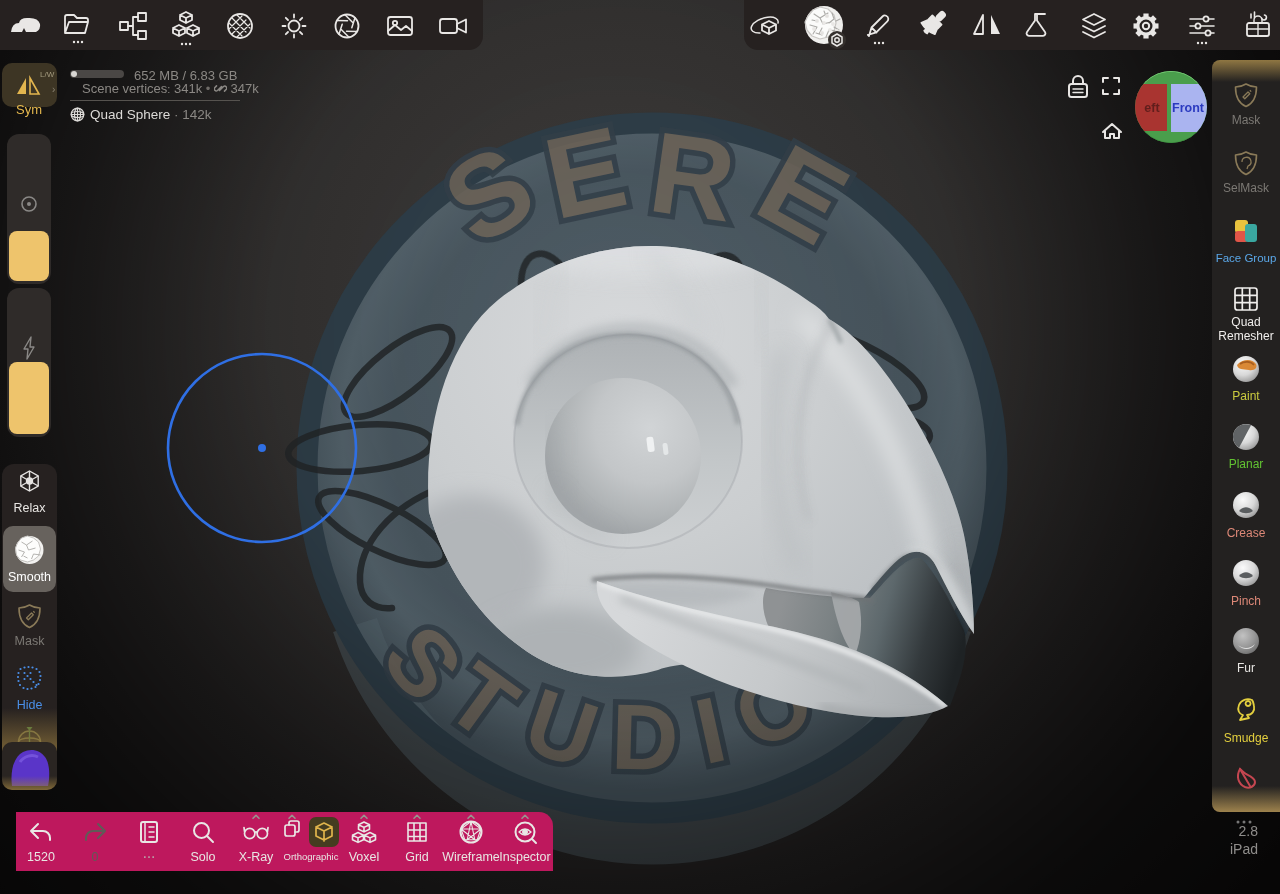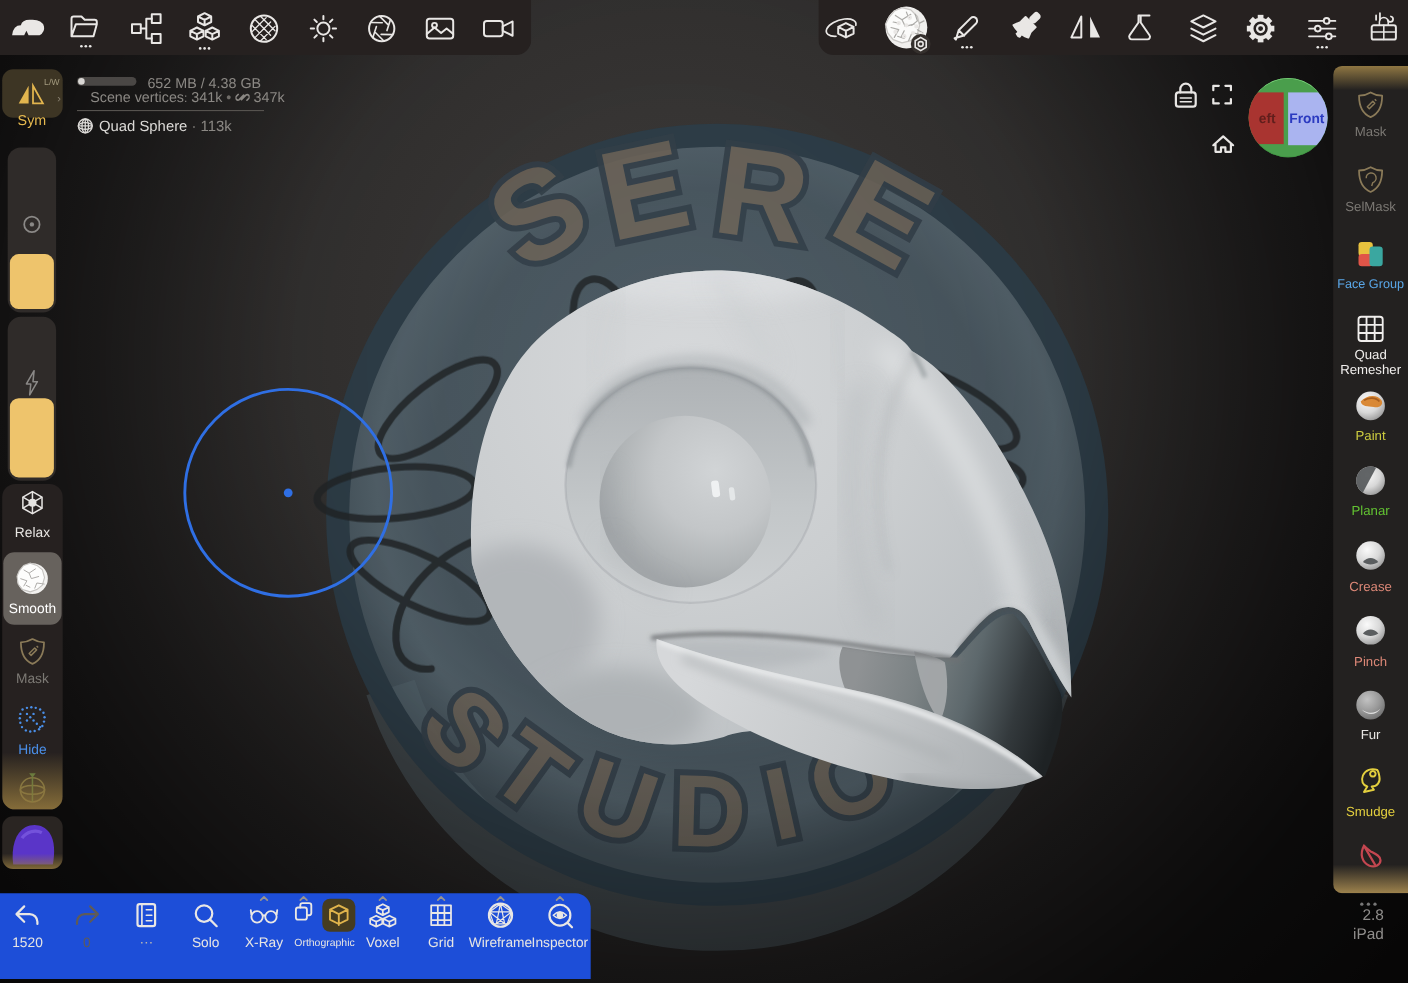--- a/index.html
+++ b/index.html
@@ -337,36 +337,36 @@
 <g transform="translate(514,26)">
 <rect x="-11" y="-3" width="22" height="13" rx="2"></rect>
 <path d="M -4 -3 v -3 a 4 4 0 0 1 8 0 v 3 M 0 -3 v 13 M -11 3 h 22" stroke-width="1.4"></path>
 <path d="M -7 -8 v -4 m 3.5 4 v -6 m 7 6 a 2.5 2.5 0 1 0 3 -3" stroke-width="1.6"></path>
 </g>
 </g>
 </svg>
 
 <div class="abs" style="left:70px;top:70px;width:54px;height:8px;background:#4a4745;border-radius:4px"></div>
 <div class="abs" style="left:71px;top:71px;width:6px;height:6px;background:#d9d7d4;border-radius:3px"></div>
-<div class="abs" style="left:134px;top:68px;font-size:13px;color:#8b8884">652 MB / 4.38 GB</div>
+<div class="abs" style="left:134px;top:68px;font-size:13px;color:#8b8884">652 MB / 6.83 GB</div>
 <div class="abs" style="left:82px;top:81px;font-size:13px;color:#8b8884">Scene vertices<span style="font-size:11px">:</span> 341k <span style="color:#6f6c68">•</span> <svg width="13" height="11" viewBox="0 0 13 11" style="vertical-align:-1px">
         <g stroke="#8b8884" stroke-width="1.5" fill="none" stroke-linecap="round">
           <path d="M 5.5 7.5 l 4 -4 a 2 2 0 0 1 2.8 2.8 l -1.8 1.8 M 7.5 3.5 l -4 4 a 2 2 0 0 1 -2.8 -2.8 l 1.8 -1.8"></path>
         </g>
       </svg> 347k</div>
 <div class="abs" style="left:70px;top:100px;width:170px;height:1px;background:#56534f"></div>
 <div class="abs" style="left:70px;top:107px;font-size:13.5px;color:#dcdad7">
 <svg width="15" height="15" viewBox="0 0 15 15" style="vertical-align:-3px;margin-right:5px">
         <g stroke="#dcdad7" stroke-width="1.2" fill="none">
           <circle cx="7.5" cy="7.5" r="6.3"></circle>
           <ellipse cx="7.5" cy="7.5" rx="3" ry="6.3"></ellipse>
           <ellipse cx="7.5" cy="7.5" rx="6.3" ry="3"></ellipse>
           <path d="M 7.5 1.2 v 12.6 M 1.2 7.5 h 12.6"></path>
         </g>
-      </svg>Quad Sphere <span style="color:#8b8884">· 113k</span></div>
+      </svg>Quad Sphere <span style="color:#8b8884">· 142k</span></div>
 
 <div class="abs" style="left:2px;top:63px;width:55px;height:44px;background:#3d3524;border-radius:10px">
 <svg width="55" height="64" viewBox="0 0 55 64">
 <text x="38" y="14" font-size="8" fill="#a39a7e">L/W</text>
 <text x="50" y="30" font-size="10" fill="#8a8272">›</text>
 <path d="M 24 15 l -9 16 h 9 z" fill="#e2b54e"></path>
 <path d="M 28 15 l 9 16 h -9 z" fill="none" stroke="#e2b54e" stroke-width="1.6"></path>
 <text x="27" y="51" font-size="13" fill="#e6b94e" text-anchor="middle">Sym</text>
 </svg>
 </div>
@@ -376,21 +376,21 @@
         <circle cx="22" cy="14" r="2" fill="#8a8886"></circle>
       </svg>
 <div class="abs" style="left:2px;bottom:3px;width:40px;height:50px;background:#eec46c;border-radius:8px"></div>
 </div>
 <div class="abs" style="left:7px;top:288px;width:44px;height:149px;background:#2f2b29;border-radius:12px">
 <svg class="abs" style="left:0;top:45px" width="44" height="30" viewBox="0 0 44 30">
         <path d="M 24 4 l -7 12 h 4 l -1 10 l 7 -12 h -4 z" fill="none" stroke="#8a8886" stroke-width="1.4" stroke-linejoin="round"></path>
       </svg>
 <div class="abs" style="left:2px;bottom:3px;width:40px;height:72px;background:#eec46c;border-radius:8px"></div>
 </div>
-<div class="abs" style="left:2px;top:440px;width:55px;height:296px;background:#262120;border-radius:12px;overflow:hidden">
+<div class="abs" style="left:2px;top:464px;width:55px;height:296px;background:#262120;border-radius:12px;overflow:hidden">
 <svg width="55" height="296" viewBox="0 0 55 296">
 <g transform="translate(27.5,17)" stroke="#e5e3e1" stroke-width="1.4" fill="none">
 <path d="M 0 -10 l 8.7 5 v 10 l -8.7 5 l -8.7 -5 v -10 z"></path>
 <path d="M 0 -10 v 20 M -8.7 -5 l 17.4 10 M -8.7 5 l 17.4 -10"></path>
 <circle r="3" fill="#e5e3e1"></circle>
 </g>
 <text x="27.5" y="48" font-size="12.5" fill="#e8e6e3" text-anchor="middle">Relax</text>
 <rect x="1" y="62" width="53" height="66" rx="10" fill="#67625d"></rect>
 <g transform="translate(27.5,86)">
 <circle r="14" fill="#f2f1ef"></circle>
@@ -521,21 +521,21 @@
 <text x="34" y="682" font-size="12" fill="#e3cf3e" text-anchor="middle">Smudge</text>
 <g transform="translate(34,718)" stroke="#c44650" stroke-width="2" fill="none" stroke-linecap="round">
 <path d="M -6 -9 C -10 -2 -8 6 -1 9 C 4 11 9 8 9 4 C 9 0 4 -2 0 -4 C -3 -6 -5 -8 -6 -9 Z"></path>
 <path d="M -6 -9 L 4 8"></path>
 </g>
 </svg>
 <div class="abs" style="left:0;top:0;width:68px;height:22px;background:linear-gradient(rgba(170,140,75,0.8),rgba(35,33,32,0))"></div>
 <div class="abs" style="left:0;bottom:0;width:68px;height:26px;background:linear-gradient(rgba(35,33,32,0),rgba(171,141,82,0.9))"></div>
 </div>
 
-<div class="abs" style="left:0;top:812px;width:537px;height:78px;background:#1d4ed8;border-radius:0 14px 0 0">
+<div class="abs" style="left:16px;top:812px;width:537px;height:59px;background:#be185d;border-radius:0 14px 0 0">
 <svg width="537" height="82" viewBox="0 0 537 82">
 <g stroke="#e9e7e5" stroke-width="2" fill="none" stroke-linecap="round" stroke-linejoin="round">
 <g transform="translate(25,20)">
             <path d="M -3 -8 l -7 7 l 7 7 M -10 -1 h 12 a 7 7 0 0 1 7 7 v 2"></path>
           </g>
 <g transform="translate(79,20)" stroke="#5f5b57">
             <path d="M 3 -8 l 7 7 l -7 7 M 10 -1 h -12 a 7 7 0 0 0 -7 7 v 2"></path>
           </g>
 <g transform="translate(133,20)">
             <rect x="-8" y="-10" width="16" height="20" rx="2"></rect>

